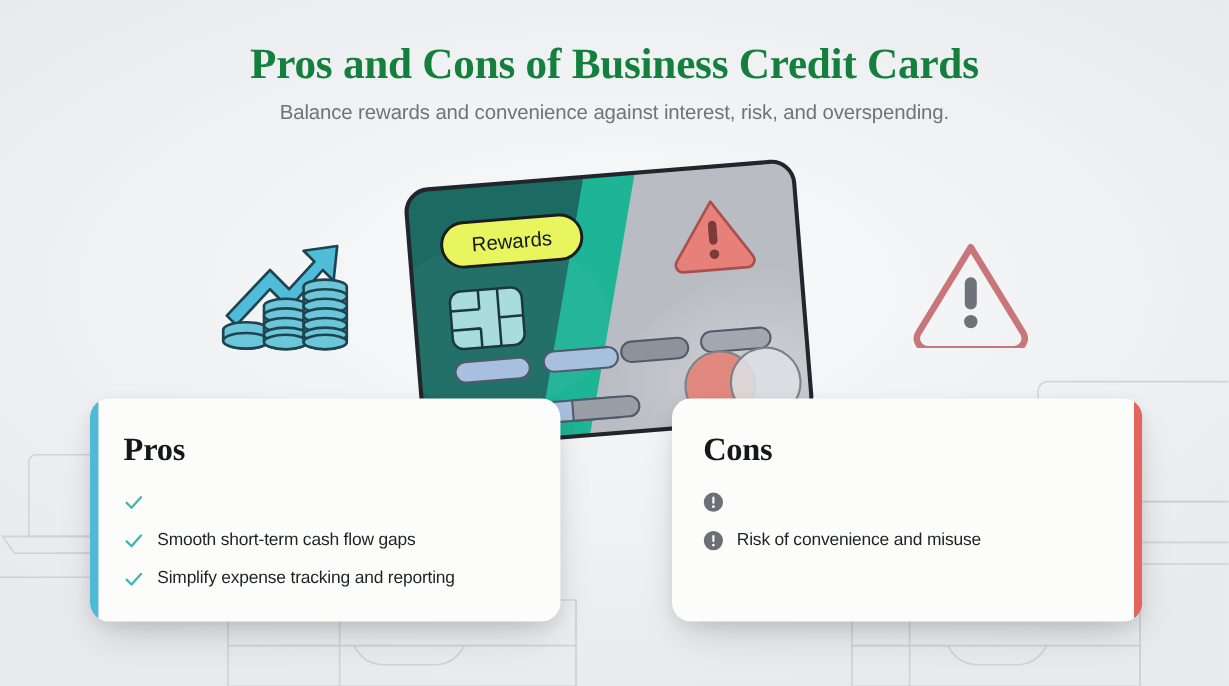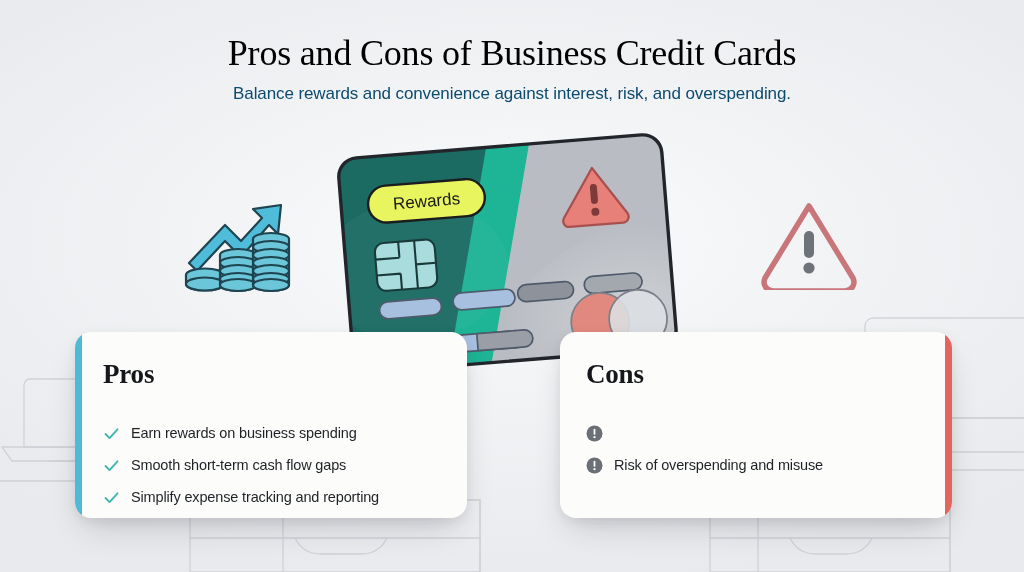--- a/index.html
+++ b/index.html
@@ -27,30 +27,30 @@
   }
 
   
   #header {
     position:absolute; left:0; right:0; top:33px;
     text-align:center;
     z-index:6;
   }
   #page-title {
     font-family:"Liberation Serif", serif;
-    font-weight:400;
+    font-weight:700;
     font-size:36px;
     letter-spacing:-0.2px;
-    color:#000000;
+    color:#15803d;
     line-height:1.12;
   }
   #page-subtitle {
     margin-top:11px;
     font-size:17px;
-    color:#0c4a6e;
+    color:#737373;
     letter-spacing:-0.1px;
   }
 
   
   #illustration { position:absolute; inset:0; z-index:4; }
 
   #growth-icon { position:absolute; left:183px; top:191px; width:110px; height:105px; }
   #warning-icon { position:absolute; left:757px; top:196px; width:104px; height:94px; }
 
   #credit-card-wrap {
@@ -77,21 +77,21 @@
 
   .card-inner { position:absolute; inset:0; padding:27px 26px 0 28px; }
   #cons-card .card-inner { padding-left:26px; }
 
   .card-heading {
     font-family:"Liberation Serif", serif;
     font-weight:700;
     font-size:27px;
     color:#15171B;
     letter-spacing:-0.2px;
-    margin-bottom:27px;
+    margin-bottom:12px;
   }
 
   .bullet-list { list-style:none; }
   .bullet-item {
     display:flex;
     align-items:center;
     gap:11px;
     height:32px;
   }
   .bullet-icon { flex:0 0 auto; width:17px; height:17px; display:block; }
@@ -237,21 +237,20 @@
 
 <div id="pros-card" class="info-card">
   <div id="pros-accent" class="accent-bar"></div>
   <div class="card-inner">
     <div class="card-heading">Pros</div>
     <ul class="bullet-list">
       <li class="bullet-item">
         <svg class="bullet-icon" viewBox="0 0 17 17">
           <path d="M2.5 9 L6.6 13.1 L14.5 4.3" fill="none" stroke="#3FB6B2" stroke-width="1.9" stroke-linecap="round" stroke-linejoin="round"></path>
         </svg>
-        <span class="bullet-text">Earn rewards on business spending</span>
       </li>
       <li class="bullet-item">
         <svg class="bullet-icon" viewBox="0 0 17 17">
           <path d="M2.5 9 L6.6 13.1 L14.5 4.3" fill="none" stroke="#3FB6B2" stroke-width="1.9" stroke-linecap="round" stroke-linejoin="round"></path>
         </svg>
         <span class="bullet-text">Smooth short-term cash flow gaps</span>
       </li>
       <li class="bullet-item">
         <svg class="bullet-icon" viewBox="0 0 17 17">
           <path d="M2.5 9 L6.6 13.1 L14.5 4.3" fill="none" stroke="#3FB6B2" stroke-width="1.9" stroke-linecap="round" stroke-linejoin="round"></path>
@@ -273,17 +272,17 @@
           <rect x="7.6" y="3.8" width="1.8" height="6" rx="0.9" fill="#FCFCFB"></rect>
           <circle cx="8.5" cy="12.2" r="1.15" fill="#FCFCFB"></circle>
         </svg>
       </li>
       <li class="bullet-item">
         <svg class="bullet-icon" viewBox="0 0 17 17">
           <circle cx="8.5" cy="8.5" r="8" fill="#6B7077"></circle>
           <rect x="7.6" y="3.8" width="1.8" height="6" rx="0.9" fill="#FCFCFB"></rect>
           <circle cx="8.5" cy="12.2" r="1.15" fill="#FCFCFB"></circle>
         </svg>
-        <span class="bullet-text">Risk of overspending and misuse</span>
+        <span class="bullet-text">Risk of convenience and misuse</span>
       </li>
     </ul>
   </div>
 </div>
 
 </body></html>

